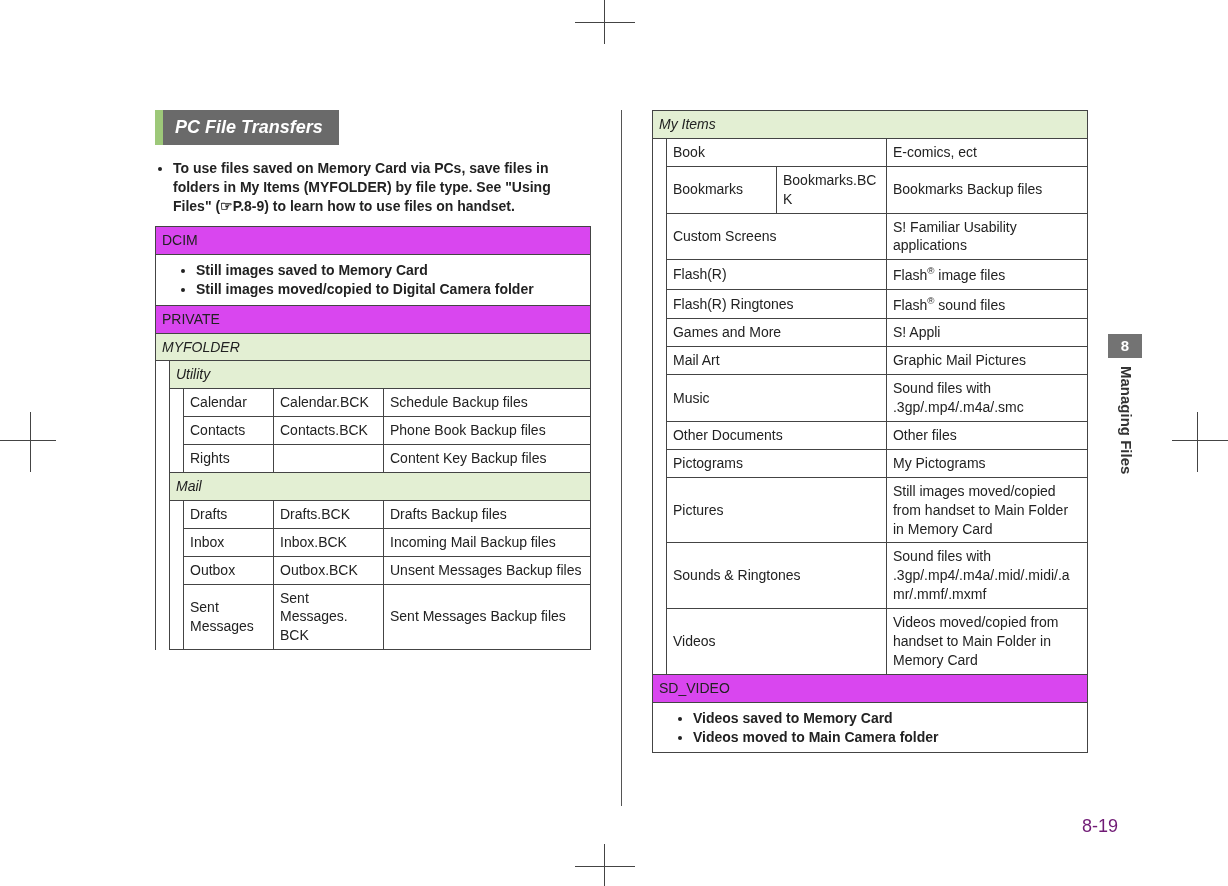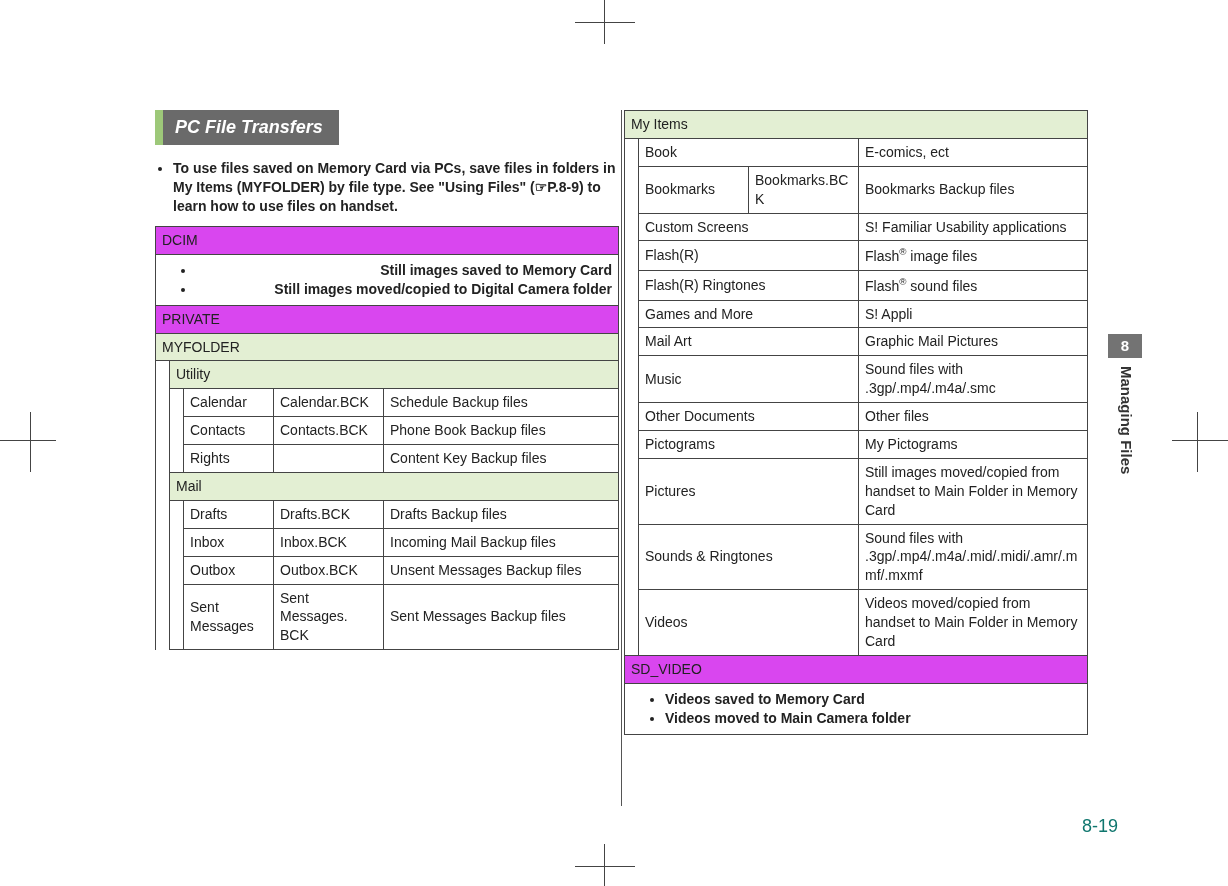--- a/index.html
+++ b/index.html
@@ -18,20 +18,21 @@
   .crop-h { height: 1px; width: 60px; }
   .crop-v { width: 1px; height: 60px; }
 
   .page {
     position: absolute;
     top: 110px;
     left: 155px;
     right: 140px;
     bottom: 80px;
     display: flex;
+    gap: 28px;
   }
   .col {
     flex: 1 1 50%;
     min-width: 0;
   }
   .divider {
     width: 1px;
     background: #555;
     align-self: stretch;
     margin: 0 2px;
@@ -72,21 +73,21 @@
   }
   table.grid td, table.grid th {
     border: 1px solid #444;
     padding: 4px 6px;
     vertical-align: middle;
     text-align: left;
     font-weight: normal;
     word-wrap: break-word;
   }
   .hdr-grey  { background: #d946ef; font-weight: bold; }
-  .hdr-green { background: #e3efd3; font-weight: bold; }
+  .hdr-green { background: #e3efd3; font-weight: bold; font-style: italic; }
   .indent-cell {
     width: 14px;
     border-top: 1px solid #444;
     border-bottom: 1px solid #444;
     border-right: 1px solid #444;
     padding: 0;
     background: #fff;
   }
   .indent-cell.no-bottom { border-bottom: none; }
 
@@ -109,21 +110,21 @@
     font-weight: bold;
     font-size: 15px;
     padding: 8px 8px 0 8px;
     color: #333;
   }
   .page-num {
     position: absolute;
     right: 110px;
     bottom: 48px;
     font-size: 18px;
-    color: #0f766e;
+    color: #701a75;
   }
   sup { font-size: 0.7em; }
 </style>
 </head>
 <body>
 
 <div class="crop-mark crop-h" style="top:22px; left:575px;"></div>
 <div class="crop-mark crop-v" style="top:0; left:604px; height:44px;"></div>
 <div class="crop-mark crop-h" style="top:866px; left:575px;"></div>
 <div class="crop-mark crop-v" style="top:844px; left:604px; height:42px;"></div>
@@ -152,21 +153,21 @@
           <col style="width:110px">
           <col>
       </colgroup>
 
       <tbody>
           <tr>
             <td colspan="5" class="hdr-grey">DCIM</td>
           </tr>
       <tr>
             <td colspan="5">
-        <ul class="bullets" style="margin:2px 0 2px 16px;text-align:right;">
+        <ul class="bullets" style="margin:2px 0 2px 16px;">
           <li>Still images saved to Memory Card</li>
           <li>Still images moved/copied to Digital Camera folder</li>
         </ul>
       </td>
           </tr>
 
       <tr>
             <td colspan="5" class="hdr-grey">PRIVATE</td>
           </tr>
 

